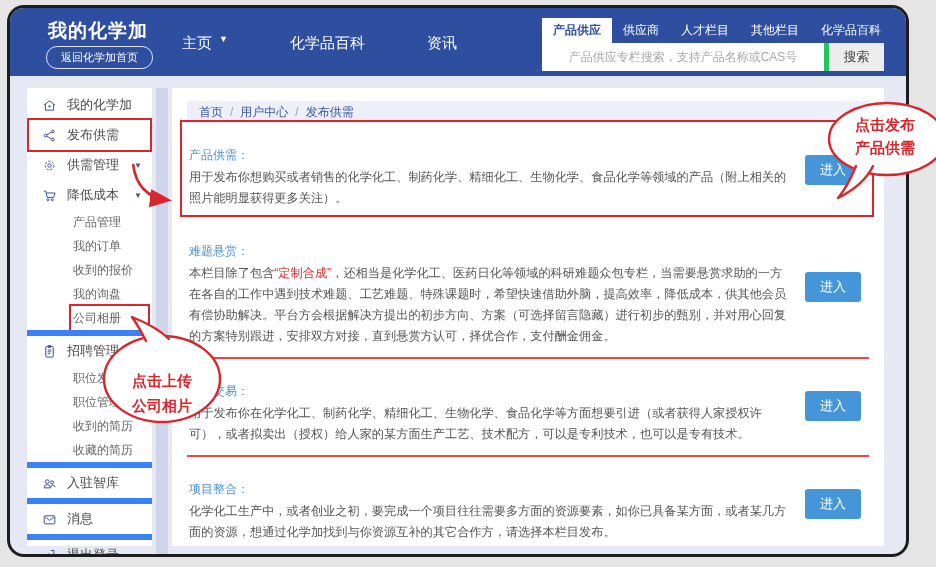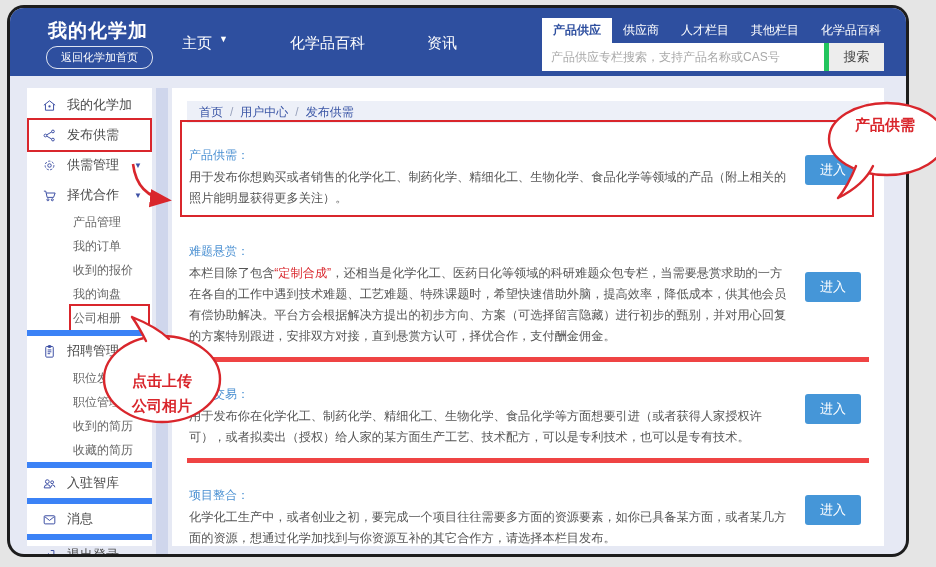--- a/index.html
+++ b/index.html
@@ -13,21 +13,21 @@
   #backpill{position:absolute;left:36px;top:38px;color:#fff;font-size:11px;border:1px solid rgba(255,255,255,.85);
         border-radius:11px;padding:3px 14px;cursor:pointer;white-space:nowrap;}
   #nav{position:absolute;left:172px;top:26px;display:flex;gap:62px;color:#fff;font-size:15px;}
   .nav-item{display:flex;gap:7px;cursor:pointer;white-space:nowrap;}
   .caret{font-size:9px;line-height:1;position:relative;top:1px;}
   #searchbox{position:absolute;right:22px;top:10px;width:342px;}
   #tabs{display:flex;align-items:flex-end;}
   .tab{color:#fff;font-size:12px;padding:4px 11px;cursor:pointer;white-space:nowrap;}
   .tab.active{background:#fff;color:var(--header-blue);font-weight:bold;}
   #searchrow{display:flex;height:28px;background:#fff;}
-  #searchrow input{flex:1;border:none;outline:none;padding:0 9px;font-size:12px;color:#333;}
+  #searchrow input{flex:1;border:none;outline:none;padding:0 9px;font-size:12px;color:#333;text-align:center;}
   #searchrow input::placeholder{color:#a9a9a9;}
   #searchbtn{width:60px;background:#ededed;border:none;border-left:5px solid #22c55e;
         font-size:13px;color:#444;cursor:pointer;}
   
   #sidebar{position:absolute;left:17px;top:80px;bottom:8px;width:125px;background:#fff;padding-top:2px;}
   .sgroup{position:relative;}
   .sgroup.sep{border-top:6px solid #3b82f6;}
   .srow{position:relative;height:30px;display:flex;align-items:center;gap:9px;padding-left:15px;
         font-size:13px;color:#4a4a4a;cursor:pointer;}
   .srow .icn{width:16px;height:16px;flex:0 0 16px;display:flex;align-items:center;}
@@ -36,21 +36,21 @@
   .boxed::after{content:"";position:absolute;inset:-2px 0;border:2px solid var(--annotation-red);pointer-events:none;}
   .ssub.boxed::after{inset:-2px 2px -2px 42px;}
   #gutter{position:absolute;left:146px;top:80px;bottom:0;width:12px;background:var(--gutter);}
   
   #main{position:absolute;left:162px;top:80px;right:22px;bottom:8px;background:#fff;padding:13px 15px 0 15px;overflow:hidden;}
   #crumbbar{background:#edf0f8;height:22px;display:flex;align-items:center;padding-left:12px;
         font-size:12px;color:#3a55a5;gap:7px;text-align:center;}
   #crumbbar .csep{color:#9aa3bc;}
   .crumb{cursor:pointer;}
   #pagetitle{margin:13px 0 9px 2px;font-size:14px;color:#555;}
-  .card{position:relative;display:flex;align-items:center;padding:8px 2px 10px 2px;border-bottom:5px solid #ef4444;}
+  .card{position:relative;display:flex;align-items:center;padding:8px 2px 10px 2px;border-bottom:2px solid #ef4444;}
   .card-text{flex:1;margin-right:14px;}
   .card-title{font-size:12px;color:var(--card-title);margin:16px 0 3px 0;font-weight:normal;}
   .card-body{margin:0;font-size:12.2px;color:#555;line-height:1.72;}
   .card-body .redseg{color:var(--annotation-red);}
   .enter-btn{flex:0 0 auto;background:var(--button-blue);color:#fff;border:none;border-radius:3px;
         font-size:13px;padding:6px 15px;cursor:pointer;margin-right:6px;}
   .card.hl{border-bottom:none;}
   .card.hl::after{content:"";position:absolute;inset:-3px -5px 2px -7px;border:2px solid var(--annotation-red);pointer-events:none;}
   
   #overlay{position:absolute;inset:0;pointer-events:none;z-index:50;}
@@ -133,21 +133,21 @@
         </div>
         <div class="sgroup">
           <div class="srow">
             <span class="icn">
               <svg viewBox="0 0 24 24" width="15" height="15" fill="none" stroke="currentColor" stroke-width="1.6" style="color: var(--icon-indigo);">
                 <path d="M3 5 H6 L8.2 15 H18.5 L21 8 H7"></path>
                 <circle cx="9.5" cy="18.8" r="1.6"></circle>
                 <circle cx="16.5" cy="18.8" r="1.6"></circle>
               </svg>
             </span>
-            <span>择优合作</span>
+            <span>降低成本</span>
             <span class="exp">▼</span>
           </div>
           <div class="ssub">产品管理</div>
           <div class="ssub">我的订单</div>
           <div class="ssub">收到的报价</div>
           <div class="ssub">我的询盘</div>
           <div class="ssub boxed">公司相册</div>
         </div>
         <div class="sgroup sep">
           <div class="srow">
@@ -262,19 +262,20 @@
       <path d="M856,166 Q848,186 838,198 M838,198 Q864,185 873,166" fill="none" stroke="#d9262c" stroke-width="2.4" stroke-linecap="round"></path>
     </g>
 
     <g>
       <ellipse cx="162" cy="379" rx="58" ry="43" fill="#fff" stroke="#d9262c" stroke-width="2.4"></ellipse>
       <path d="M145,342 Q139,327 132,317 Q157,327 170,340 Z" fill="#fff" stroke="none"></path>
       <path d="M146,341 Q139,327 132,317 M132,317 Q157,327 169,339" fill="none" stroke="#d9262c" stroke-width="2.4" stroke-linecap="round"></path>
     </g>
   </svg>
   <div class="bubble-text" id="bubble-publish-text">
+    <div>点击发布</div>
     <div>产品供需</div>
   </div>
   <div class="bubble-text" id="bubble-upload-text">
     <div>点击上传</div>
     <div>公司相片</div>
   </div>
 </div>
 
 </body></html>

